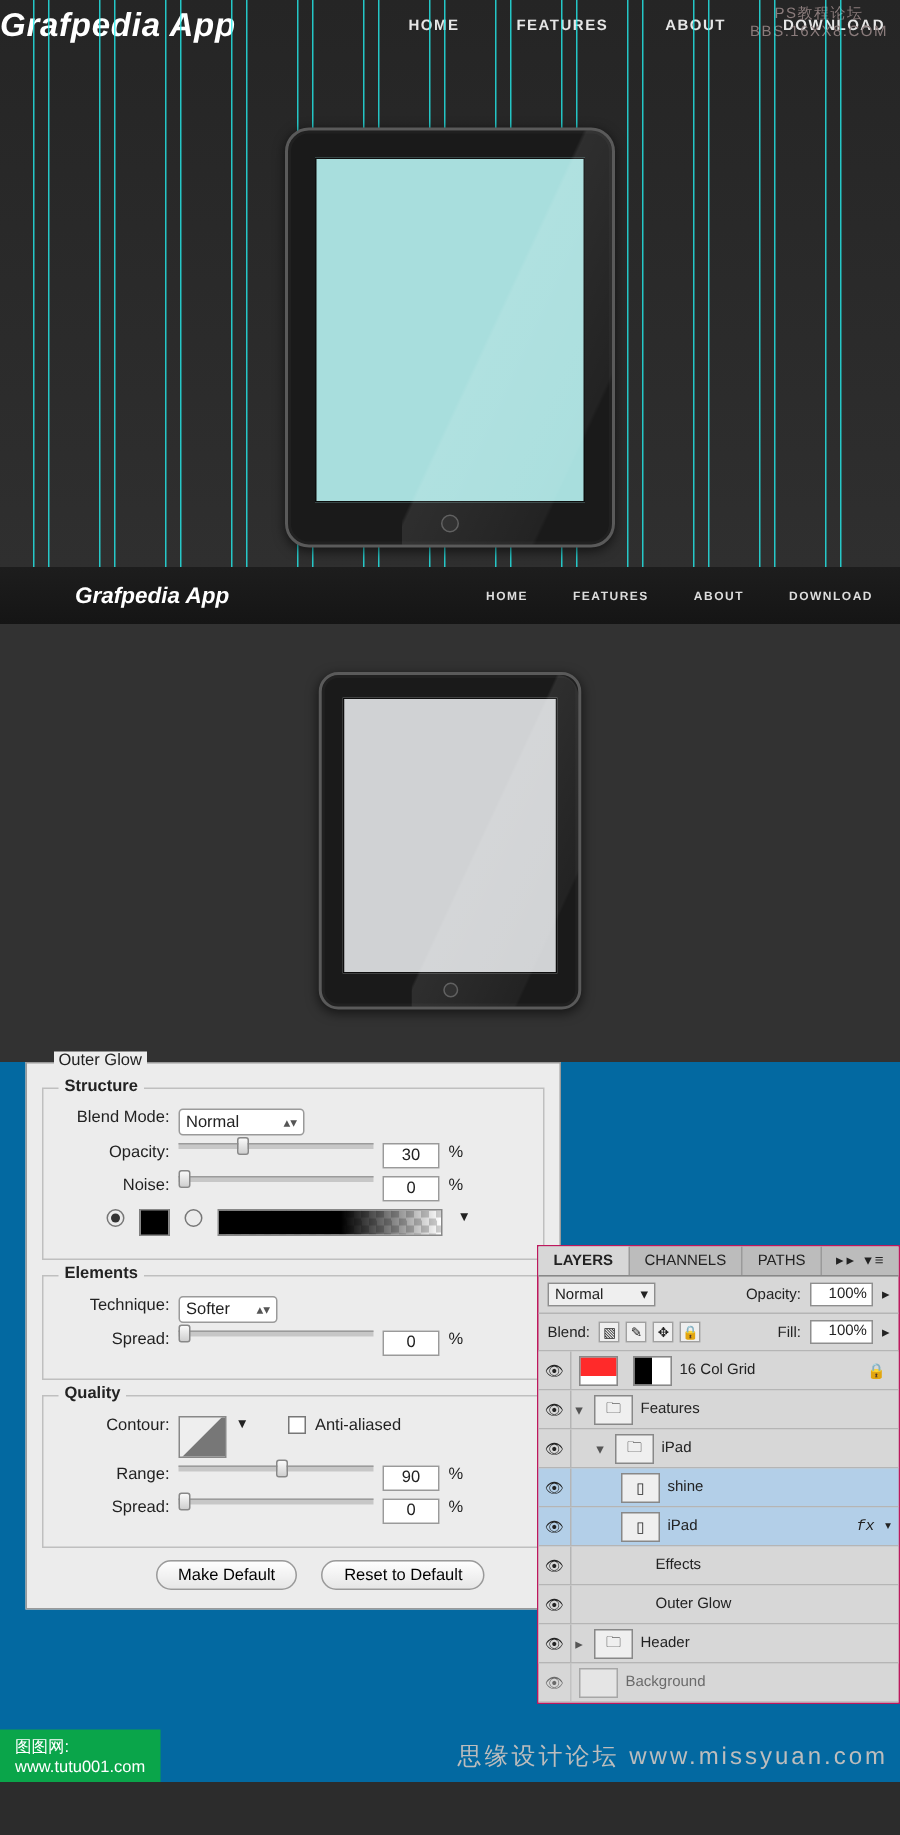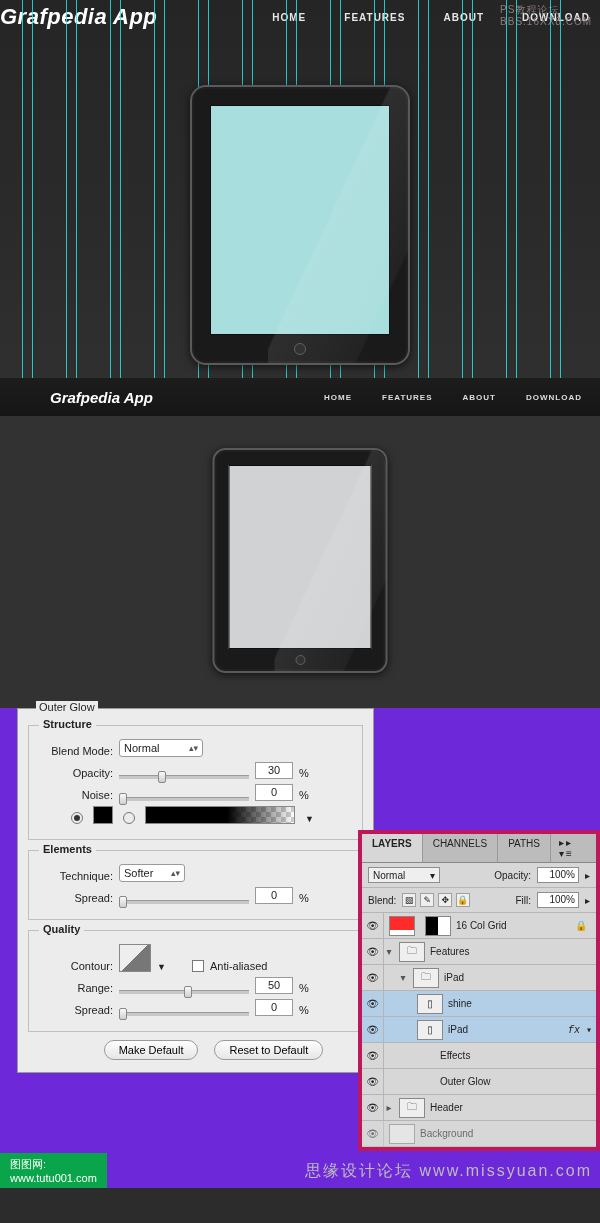--- a/index.html
+++ b/index.html
@@ -26,21 +26,21 @@
   height: 34px; padding: 0 10px 0 0;
 }
 .logo-lg {
   color: #fff; font-size: 22px; font-weight: 700; font-style: italic;
   letter-spacing: .5px;
 }
 .nav { display: flex; gap: 38px; font-size: 10px; letter-spacing: 1px; font-weight: 700; }
 .nav a { color: #e6e6e6; text-decoration: none; }
 .watermark {
   position: absolute; top: 4px; right: 8px;
-  font-size: 10px; color: #8a7b7b; letter-spacing: 1px; text-align: left; line-height: 1.2;
+  font-size: 10px; color: #8a7b7b; letter-spacing: 1px; text-align: center; line-height: 1.2;
 }
 
 
 .ipad {
   position: absolute; left: 50%; transform: translateX(-50%);
   width: 220px; height: 280px;
   border-radius: 16px;
   background: #1a1a1a;
   border: 2px solid #5a5a5a;
   box-shadow: inset 0 0 0 2px #202020, 0 2px 8px rgba(0,0,0,.6);
@@ -76,21 +76,21 @@
 .logo-sm { color: #fff; font-size: 15px; font-weight: 700; font-style: italic; }
 .nav-sm { display: flex; gap: 30px; font-size: 8px; letter-spacing: 1px; font-weight: 700; }
 .nav-sm a { color: #ddd; text-decoration: none; }
 .ipad-mid { top: 70px; width: 175px; height: 225px; border-radius: 13px; }
 .ipad-mid .screen { top: 15px; left: 14px; right: 14px; bottom: 22px; }
 .ipad-mid .home { width: 10px; height: 10px; bottom: 6px; }
 
 
 .bottom {
   position: relative; height: 480px;
-  background: #6d28d9;
+  background: #0369a1;
 }
 
 
 .dialog {
   position: absolute; left: 17px; top: 0;
   width: 357px;
   background: #ececec;
   border: 1px solid #9a9a9a;
   font-size: 11px; color: #222;
 }
@@ -101,21 +101,21 @@
   position: relative;
 }
 .fieldset > legend, .legend {
   position: absolute; top: -8px; left: 10px;
   background: #ececec; padding: 0 4px; font-weight: 700;
 }
 .outer-label {
   position: absolute; top: -8px; left: 18px;
   background: #ececec; padding: 0 3px; font-size: 11px;
 }
-.row { display: flex; align-items: flex-end; margin: 5px 0; gap: 6px; }
+.row { display: flex; align-items: flex-start; margin: 5px 0; gap: 6px; }
 .row label { width: 72px; text-align: right; }
 .select {
   display: inline-flex; align-items: center;
   border: 1px solid #9a9a9a; background: #fff;
   height: 18px; padding: 0 4px; border-radius: 3px;
   min-width: 84px; justify-content: space-between;
 }
 .select .arrows { font-size: 9px; color: #555; }
 .slider {
   flex: 1; height: 4px; background: #c7c7c7;
@@ -149,21 +149,21 @@
 .btn {
   border: 1px solid #9a9a9a; background: linear-gradient(#fefefe,#e6e6e6);
   border-radius: 10px; padding: 3px 14px; font-size: 11px;
 }
 
 
 .panel {
   position: absolute; right: 0; top: 122px;
   width: 242px;
   background: #d7d7d7;
-  border: 4px solid #be185d;
+  border: 1px solid #be185d;
   font-size: 10px; color: #222;
 }
 .tabs { display: flex; background: #bcbcbc; border-bottom: 1px solid #888; }
 .tab { padding: 4px 10px; border-right: 1px solid #9a9a9a; }
 .tab.active { background: #d7d7d7; font-weight: bold; }
 .tabs .menu { margin-left: auto; padding: 3px 8px; letter-spacing: 2px; }
 .panel-row { display: flex; align-items: center; gap: 6px; padding: 4px 6px; border-bottom: 1px solid #b5b5b5; }
 .mini-select {
   border: 1px solid #8e8e8e; background: #efefef;
   height: 16px; padding: 0 4px; display: inline-flex; align-items: center;
@@ -347,21 +347,21 @@
         <span style="font-size:9px">▼</span>
         <span style="width:14px"></span>
         <span class="chk"></span>
         <span>Anti-aliased</span>
       </div>
       <div class="row">
         <label>Range:</label>
         <div class="slider">
             <div class="thumb" style="left:50%"></div>
           </div>
-        <div class="numbox">50</div>
+        <div class="numbox">90</div>
         <span class="unit">%</span>
       </div>
       <div class="row">
         <label>Spread:</label>
         <div class="slider">
             <div class="thumb" style="left:0"></div>
           </div>
         <div class="numbox">0</div>
         <span class="unit">%</span>
       </div>

